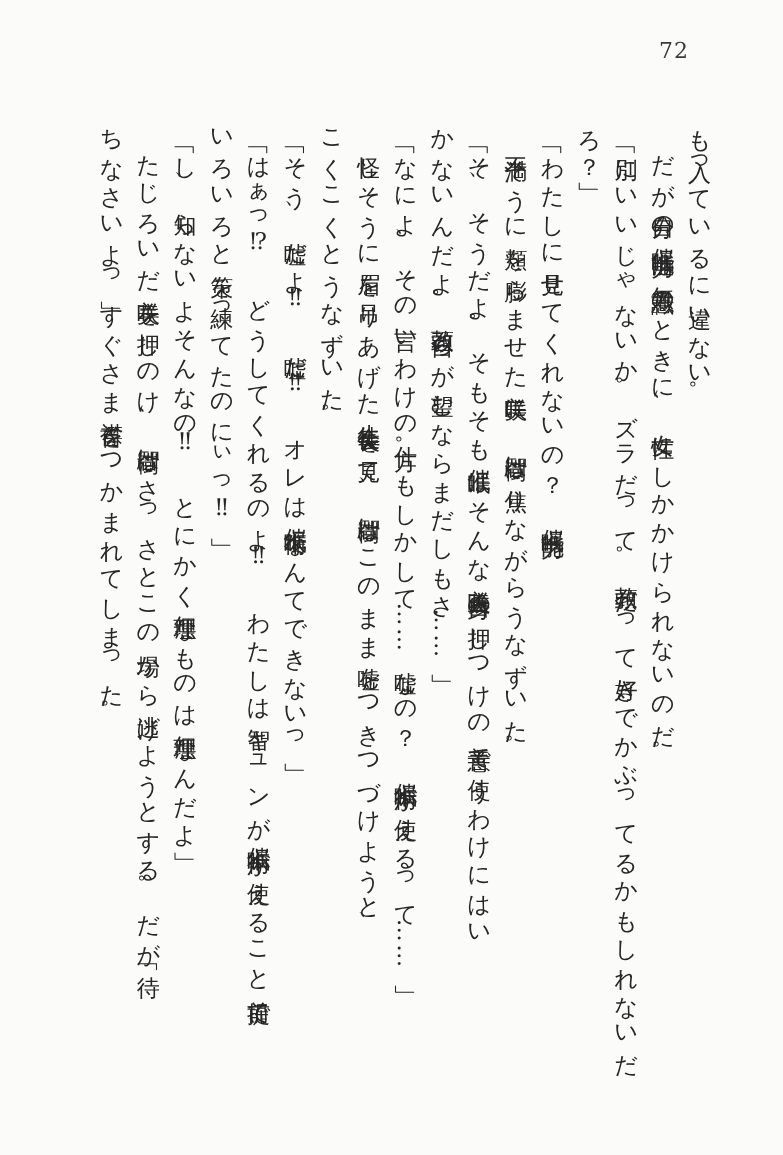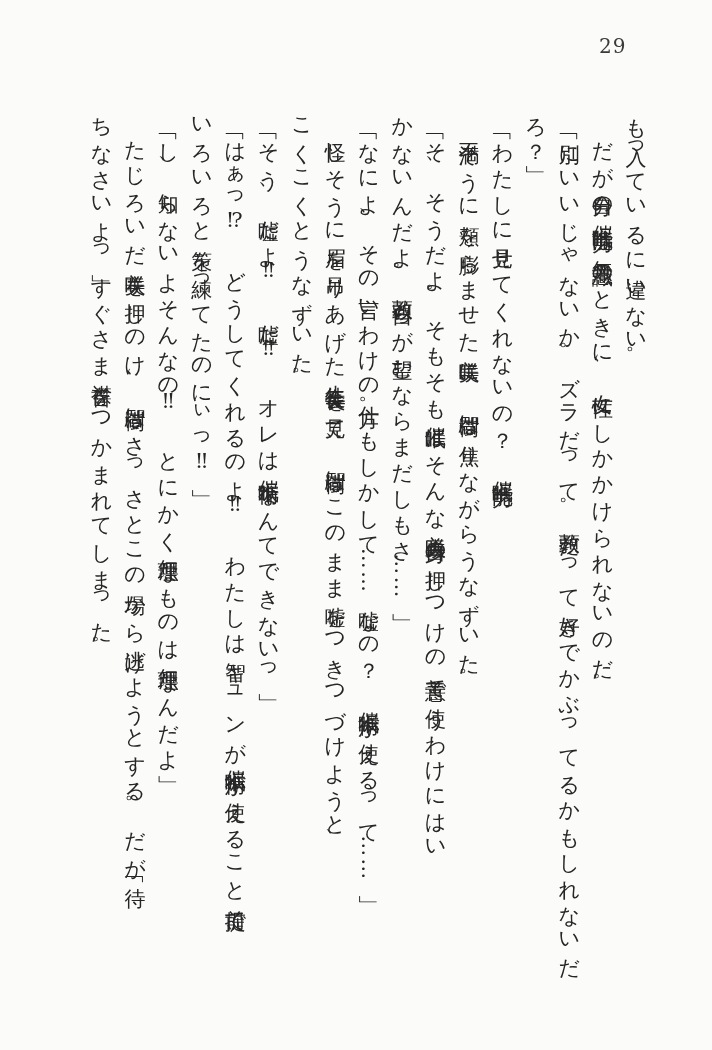--- a/index.html
+++ b/index.html
@@ -44,21 +44,21 @@
     white-space: nowrap;
   }
   .line.indent {
     text-indent: 23.2px;
   }
 </style>
 </head>
 <body>
 
 <div class="page">
-  <div class="page-number">29</div>
+  <div class="page-number">72</div>
   <div class="text-block">
       <div class="line">も入っているに違いない。</div>
       <div class="line indent">だが自分の催眠能力は無意識のときに、女性にしかかけられないのだ。</div>
       <div class="line indent">「別にいいじゃないか。ズラだって。教頭だって好きでかぶってるかもしれないだ</div>
       <div class="line">ろ？」</div>
       <div class="line indent">「わたしに見せてくれないの？　催眠能力」</div>
       <div class="line indent">不満そうに頬を膨らませた美咲に、智樹は焦りながらうなずいた。</div>
       <div class="line indent">「そ、そうだよ。そもそも催眠はそんな美咲自身の押しつけの善意で使うわけにはい</div>
       <div class="line">かないんだよ。教頭自らが望むならまだしもさ……」</div>
       <div class="line indent">「なによ、その言いわけの仕方。もしかして……嘘なの？　催眠術が使えるって……」</div>

